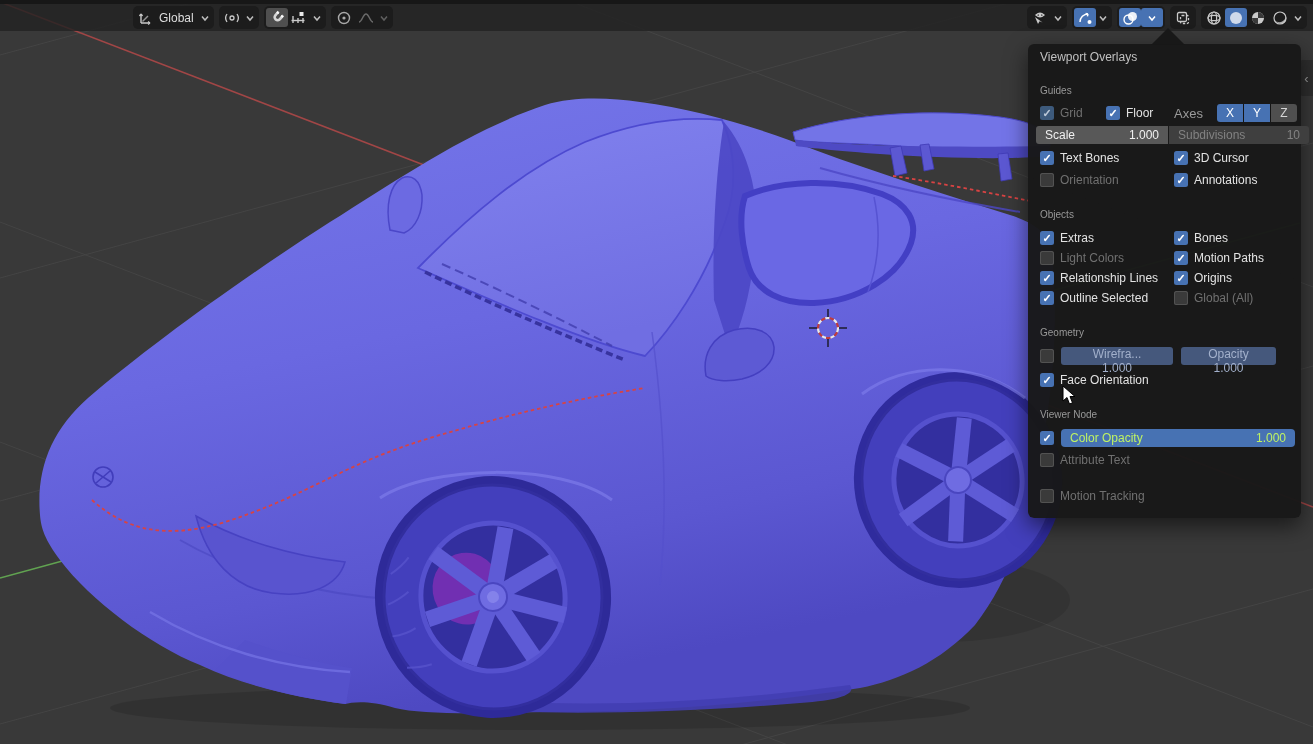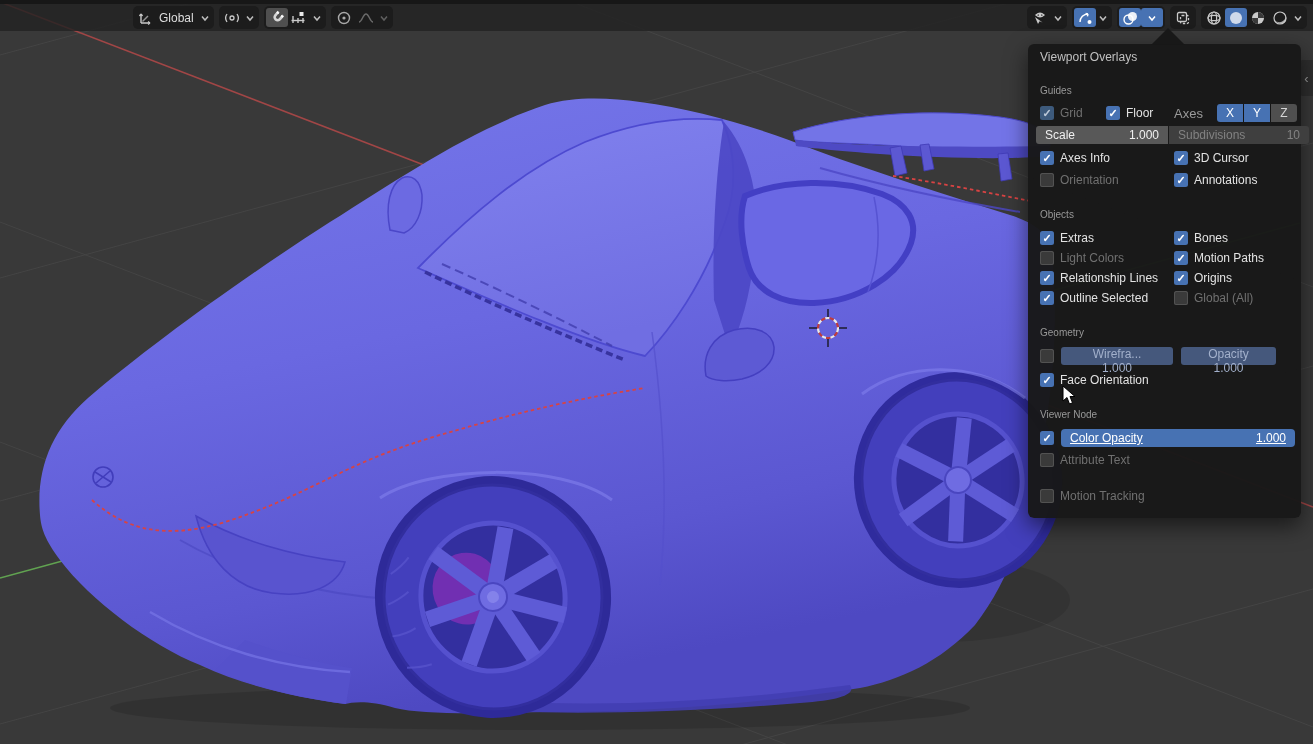--- a/index.html
+++ b/index.html
@@ -42,21 +42,21 @@
        font-size:11px;line-height:14px;text-align:center;font-weight:bold;}
   .cbrow.on.dim .box{background:#3d5a7c;}
   .cbrow.on.dim .box::after{color:#bcc8d8;}
   .lbl{font-size:12px;color:#e2e2e2;white-space:nowrap;}
   .cbrow.dim .lbl{color:#707070;}
   .slider{position:absolute;height:18px;display:flex;align-items:center;
           justify-content:space-between;padding:0 9px;font-size:12px;box-sizing:border-box;}
   .sl-gray{background:#585858;border-radius:3px 0 0 3px;color:#f0f0f0;}
   .sl-darkdim{background:#3f3f3f;border-radius:0 3px 3px 0;color:#828282;}
   .sl-bluedim{background:#45587c;border-radius:3px;color:#a2b0cb;flex-direction:column;}
-  .sl-blue{background:#4772b3;border-radius:4px;color:#ffffff;text-decoration:underline;}
+  .sl-blue{background:#4772b3;border-radius:4px;color:#bef264;}
   .axgroup{position:absolute;display:flex;gap:1px;background:#151515;border-radius:3px;overflow:hidden;}
   .axseg{width:26px;height:18px;display:flex;align-items:center;justify-content:center;
          font-size:12px;background:#4f4f4f;color:#d6d6d6;}
   .axseg.active{background:#4772b3;color:#fff;}
   .axlabel{position:absolute;font-size:13px;color:#9a9a9a;}
 
   
   #sidebar-tab{position:absolute;right:0;top:60px;width:13px;height:36px;background:#2e2e2e;
      border-radius:3px 0 0 3px;display:flex;align-items:center;justify-content:center;
      color:#9a9a9a;font-size:13px;z-index:2;}
@@ -462,21 +462,21 @@
       <span>Scale</span>
       <span>1.000</span>
     </div>
     <div class="slider sl-darkdim" style="left:141px;top:82px;width:140px">
       <span>Subdivisions</span>
       <span>10</span>
     </div>
 
     <div class="cbrow on" style="left:12px;top:105px">
       <span class="box"></span>
-      <span class="lbl">Axes Info</span>
+      <span class="lbl">Text Bones</span>
     </div>
     <div class="cbrow on" style="left:146px;top:105px">
       <span class="box"></span>
       <span class="lbl">3D Cursor</span>
     </div>
     <div class="cbrow dim" style="left:12px;top:127px">
       <span class="box"></span>
       <span class="lbl">Orientation</span>
     </div>
     <div class="cbrow on" style="left:146px;top:127px">

